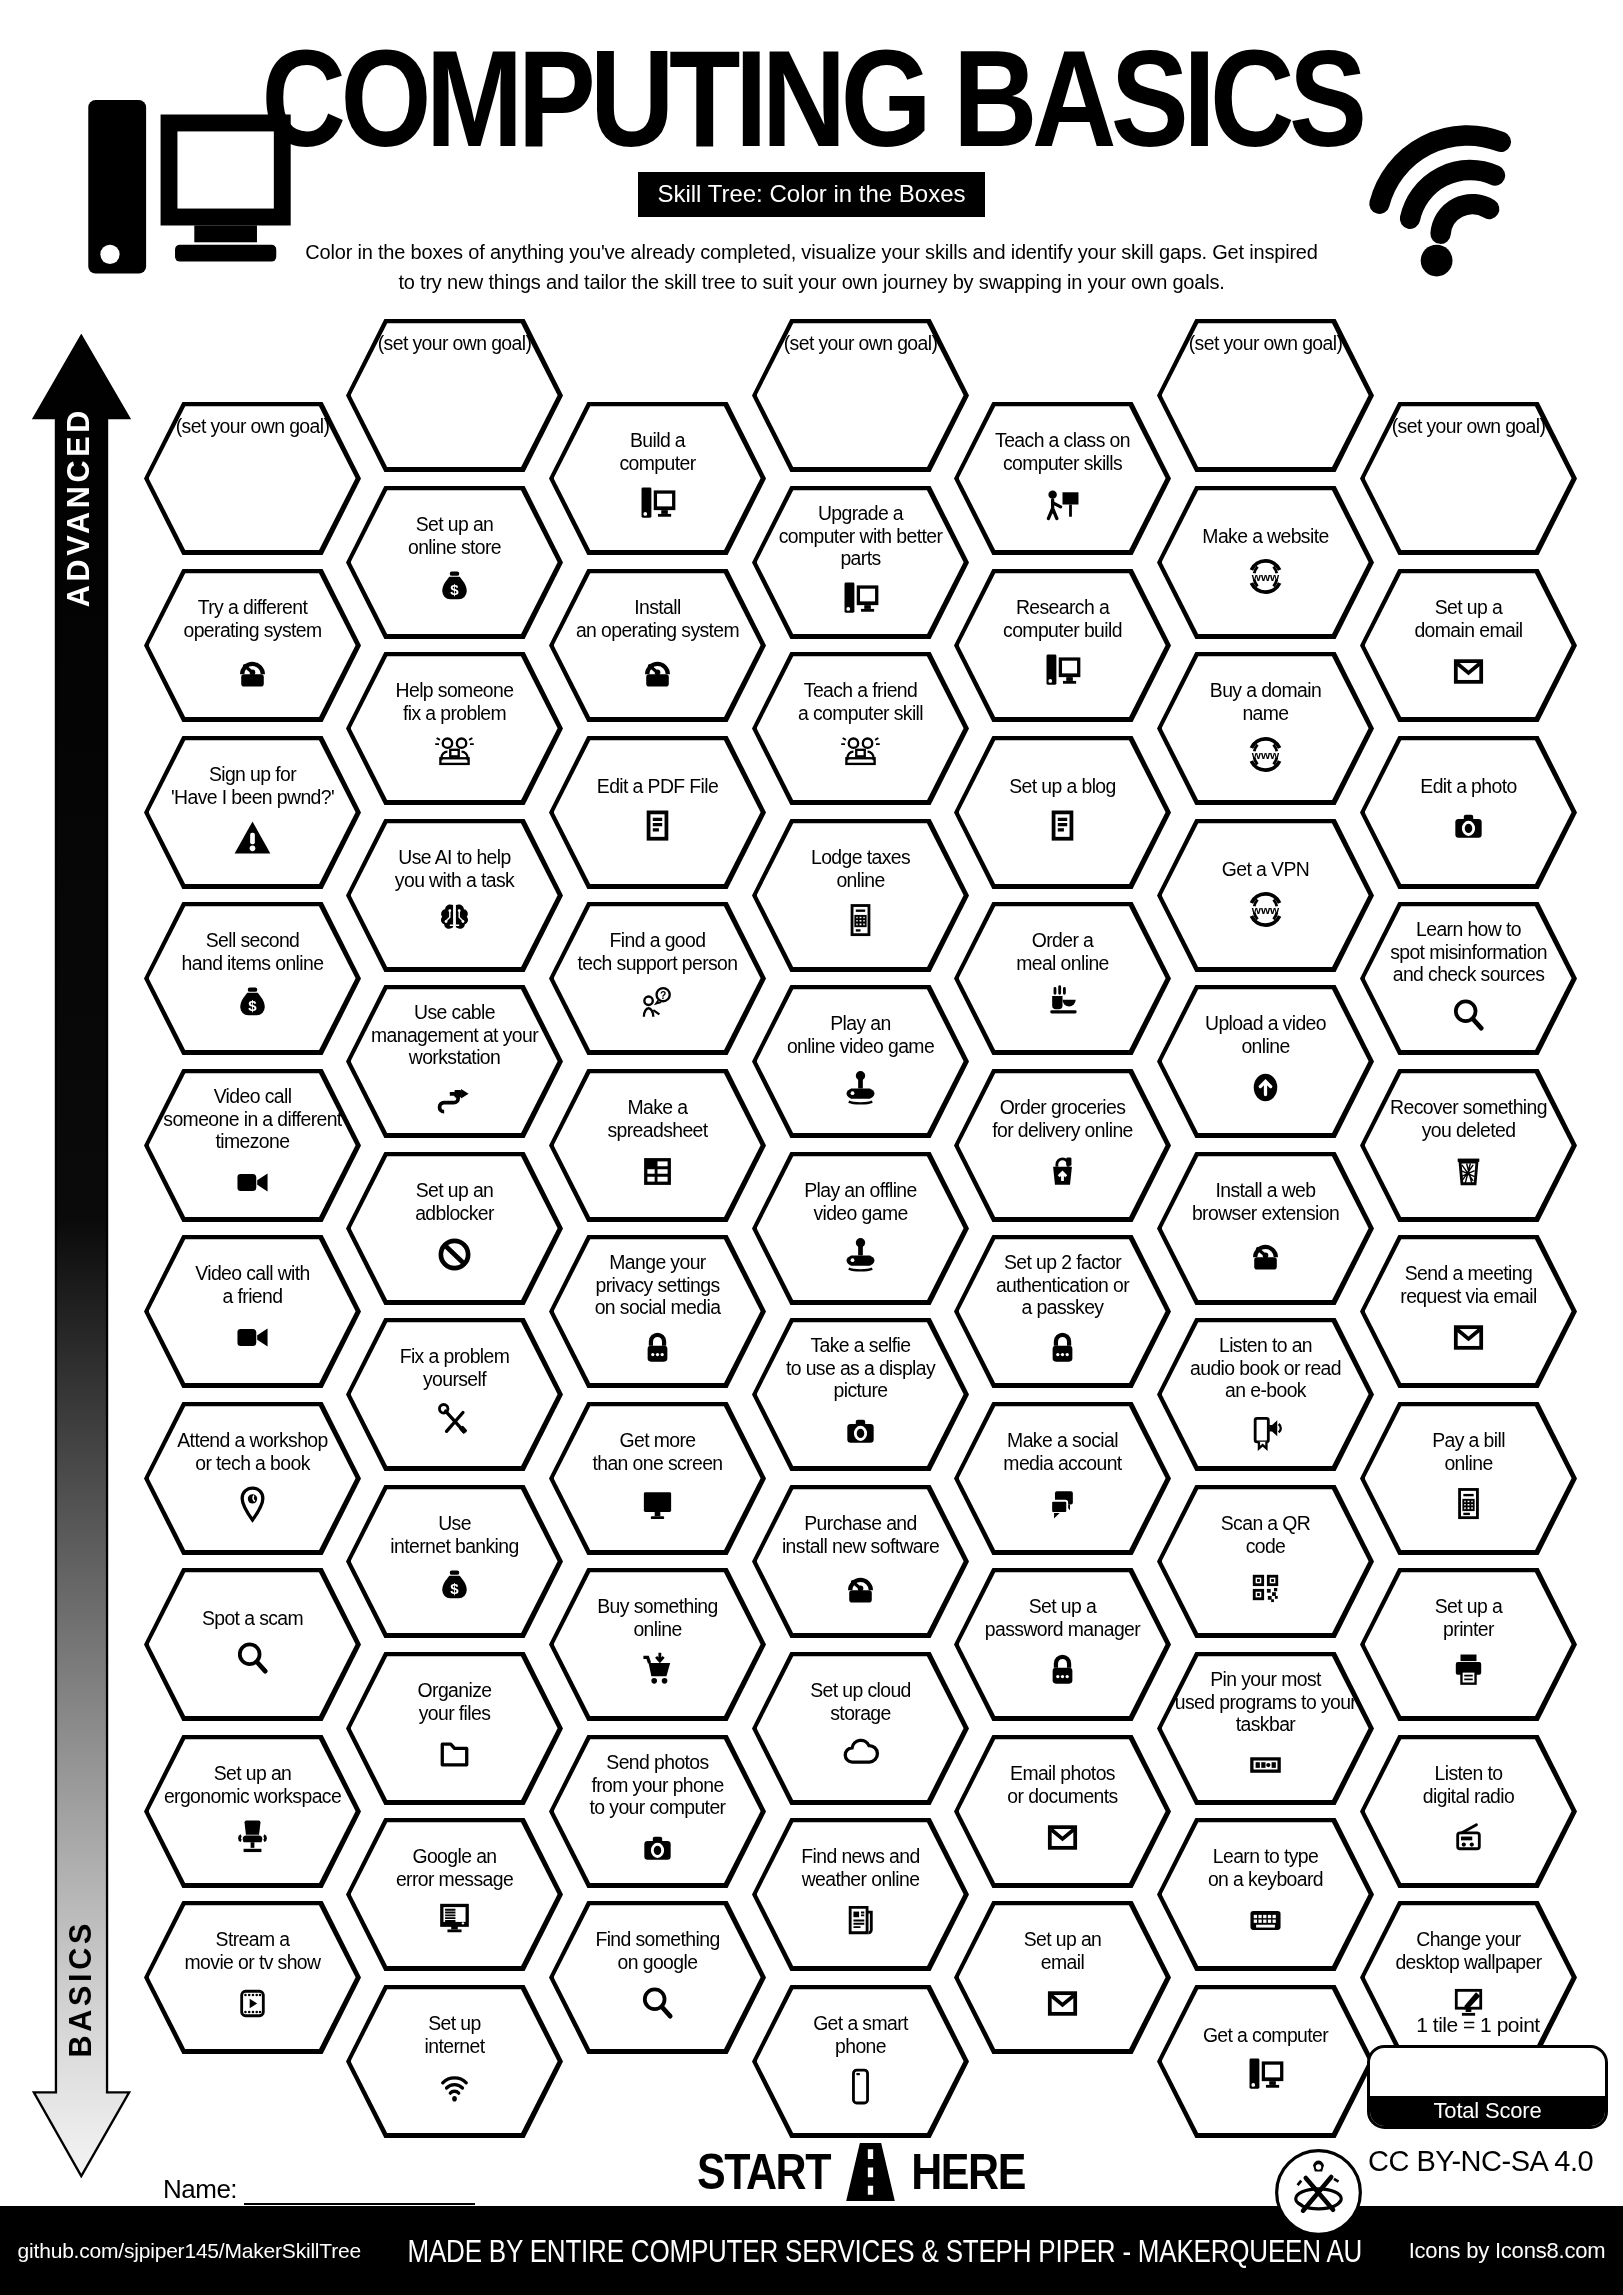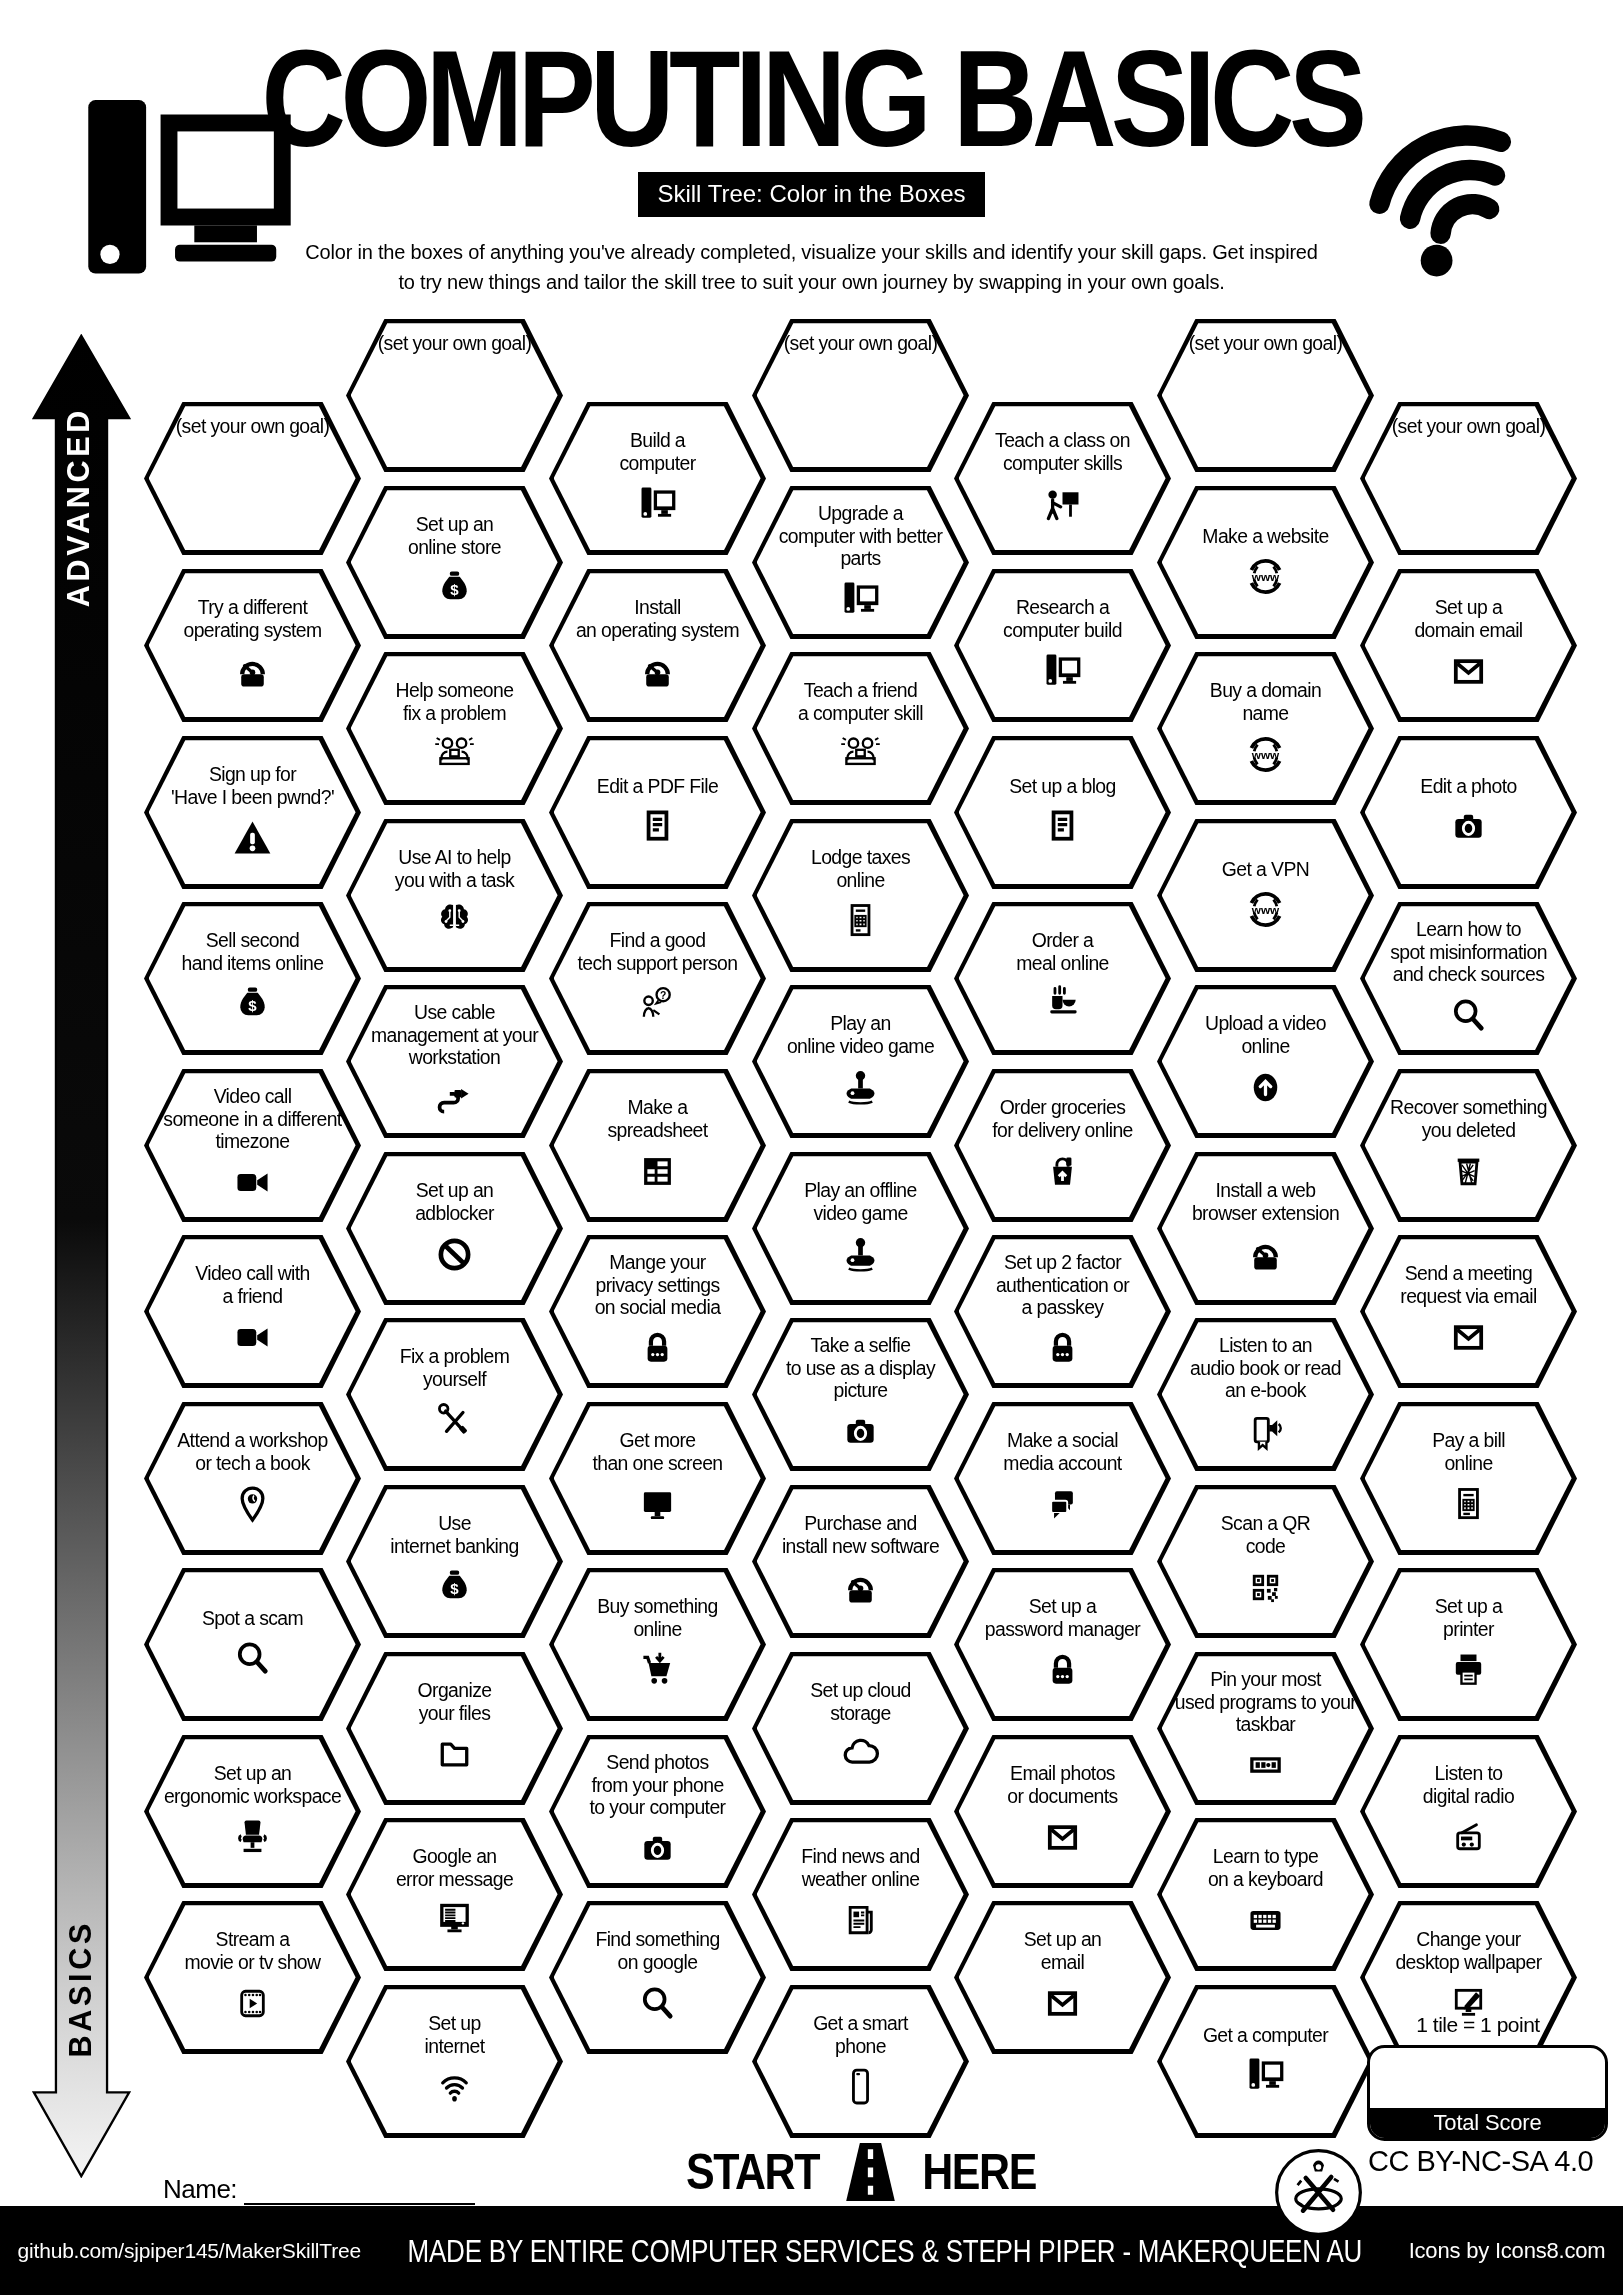--- a/index.html
+++ b/index.html
@@ -27,28 +27,28 @@
   .hex-border{inset:0;background:#000}
   .hex-fill{left:4.6px;top:4.2px;width:207px;height:144px;background:#fff}
   .hex-content{position:absolute;inset:0;display:flex;flex-direction:column;align-items:center;
     justify-content:center;padding:4.6px 11px;box-sizing:border-box}
   .hex-label{white-space:pre-line;text-align:center;font-size:19.4px;line-height:1.15;letter-spacing:-0.6px;margin-bottom:6.5px}
   .hex-icon{line-height:0}
   .hex-icon svg{width:47px;height:47px}
   .hex.goal .hex-content{justify-content:flex-start;padding-top:13px}
   .hex.goal .hex-label{margin-bottom:0}
   
-  #start-here{left:648px;top:2134px;width:426px;display:flex;align-items:center;justify-content:center;gap:11px}
+  #start-here{left:648px;top:2134px;width:426px;display:flex;align-items:center;justify-content:center;}
   .start-word{font-size:43px;font-weight:bold;letter-spacing:-1.4px;transform:scaleY(1.15);white-space:nowrap}
   #road-icon svg{width:81px;height:76px;display:block}
   #name-row{left:163px;top:2174px;display:flex;align-items:flex-end}
   #name-label{font-size:26px;letter-spacing:-0.5px}
   #name-line{width:231px;border-bottom:2.3px solid #000;height:23px;margin-left:6.5px}
   #tile-note{left:1367px;top:2013px;width:222px;text-align:center;font-size:21px;letter-spacing:-0.5px}
-  #score-box{left:1367px;top:2045px;width:241px;height:96px;border:3.7px solid #000;border-radius:17.6px;
+  #score-box{left:1367px;top:2045px;width:241px;height:84px;border:3.7px solid #000;border-radius:17.6px;
     box-sizing:border-box;overflow:hidden;background:#fff}
   #score-band{position:absolute;left:0;right:0;bottom:0;height:30px;background:#000;color:#fff;
     display:flex;align-items:center;justify-content:center;font-size:22px;letter-spacing:-0.2px}
   #maker-logo{left:1273px;top:2147px;width:91px;height:91px;z-index:3}
   #license{left:1368px;top:2145px;font-size:29px;letter-spacing:-0.5px;white-space:nowrap}
   
   #footer{left:0;top:2206px;width:1623px;height:90px;background:#000;color:#fff;display:flex;
     align-items:center;justify-content:space-between;box-sizing:border-box;padding:0 17.6px;z-index:2}
   #footer-left{font-size:21px;letter-spacing:-0.2px}
   #footer-center{font-size:26px;letter-spacing:-0.2px;transform:scaleY(1.18);white-space:nowrap}

